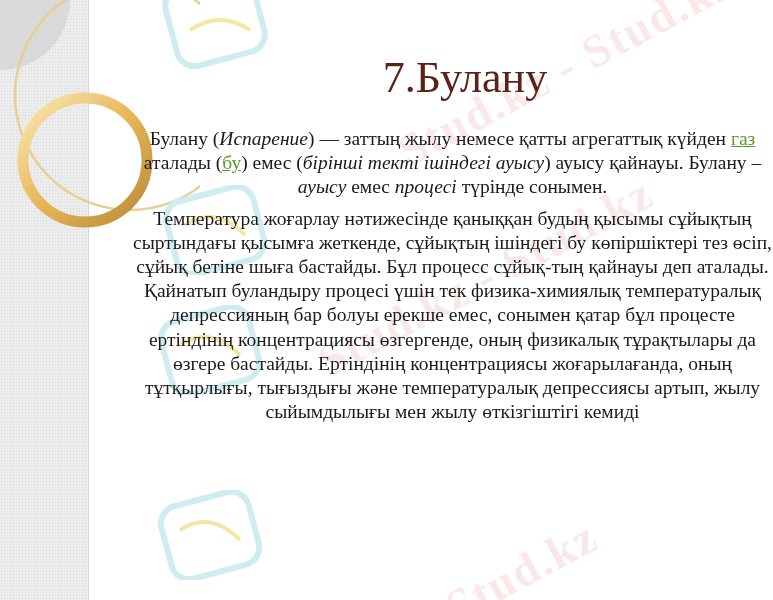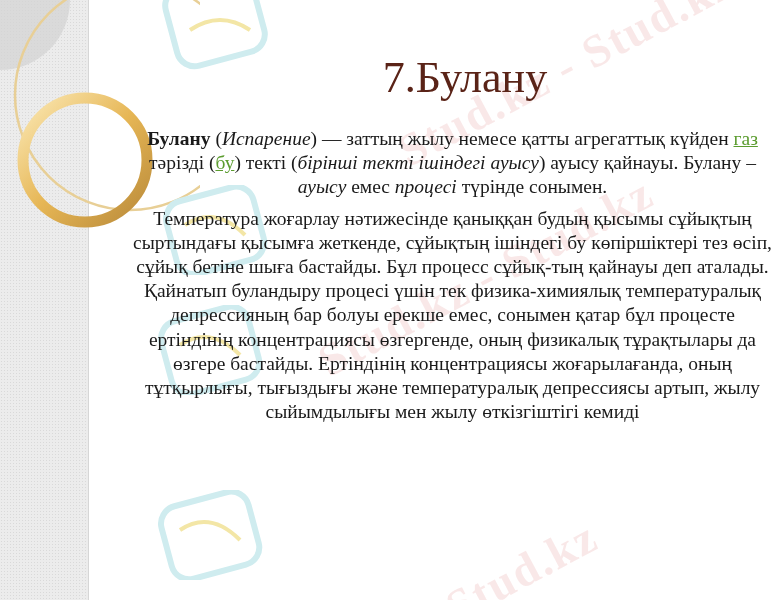--- a/index.html
+++ b/index.html
@@ -10,21 +10,21 @@
     background-image: radial-gradient(#d9d9d9 0.8px, transparent 0.9px);
     background-size:3px 3px; border-right:1px solid #d6d6d6; }
   .deco { position:absolute; left:0; top:0; width:200px; height:260px; }
   .wm { position:absolute; pointer-events:none; }
   .wm-text { position:absolute; color:rgba(220,110,110,0.16); font-family:"Liberation Serif",serif;
     font-weight:bold; font-size:46px; transform:rotate(-28deg); white-space:nowrap; letter-spacing:2px; }
   .title { position:absolute; left:300px; top:52px; width:330px; text-align:center;
     font-size:44px; color:#5a2317; font-weight:normal; }
   .content { position:absolute; left:132px; top:127px; width:641px; font-size:19.5px; line-height:24.2px; }
   .para { text-align:center; margin:0 0 7px 0; }
-  .para b { font-weight:bold; }
+  .para b { font-weight:normal; }
   .para i { font-style:italic; }
   .link { color:#5b9c2f; text-decoration:underline; }
 </style>
 </head>
 <body>
 
 <div class="left-panel"></div>
 
 <svg class="deco" viewBox="0 0 200 260">
   <defs>
@@ -57,15 +57,15 @@
     <path d="M25 40 Q55 20 85 50" fill="none" stroke="#f3e6a6" stroke-width="4"></path>
   </svg>
   <div class="wm-text" style="left:380px;top:40px;">Stud.kz - Stud.kz</div>
   <div class="wm-text" style="left:300px;top:250px;">Stud.kz - Stud.kz</div>
   <div class="wm-text" style="left:440px;top:545px;">Stud.kz</div>
 </div>
 
 <h1 class="title" style="margin:0">7.Булану</h1>
 
 <div class="content">
-  <p class="para"><b>Булану</b><span> (</span><i>Испарение</i><span>) — заттың жылу немесе қатты агрегаттық күйден </span><a class="link">газ</a><span> тәрізді (</span><a class="link">бу</a><span>) текті (</span><i>бірінші текті ішіндегі ауысу</i><span>) ауысу қайнауы. Булану – </span><i>ауысу</i><span> емес </span><i>процесі</i><span> түрінде сонымен.</span></p>
+  <p class="para"><b>Булану</b><span> (</span><i>Испарение</i><span>) — заттың жылу немесе қатты агрегаттық күйден </span><a class="link">газ</a><span> аталады (</span><a class="link">бу</a><span>) емес (</span><i>бірінші текті ішіндегі ауысу</i><span>) ауысу қайнауы. Булану – </span><i>ауысу</i><span> емес </span><i>процесі</i><span> түрінде сонымен.</span></p>
   <p class="para">Температура жоғарлау нәтижесінде қаныққан будың қысымы сұйықтың сыртындағы қысымға жеткенде, сұйықтың ішіндегі бу көпіршіктері тез өсіп, сұйық бетіне шыға бастайды. Бұл процесс сұйық-тың қайнауы деп аталады. Қайнатып буландыру процесі үшін тек физика-химиялық температуралық депрессияның бар болуы ерекше емес, сонымен қатар бұл процесте ертіндінің концентрациясы өзгергенде, оның физикалық тұрақтылары да өзгере бастайды. Ертіндінің концентрациясы жоғарылағанда, оның тұтқырлығы, тығыздығы және температуралық депрессиясы артып, жылу сыйымдылығы мен жылу өткізгіштігі кемиді</p>
 </div>
 
 </body></html>

